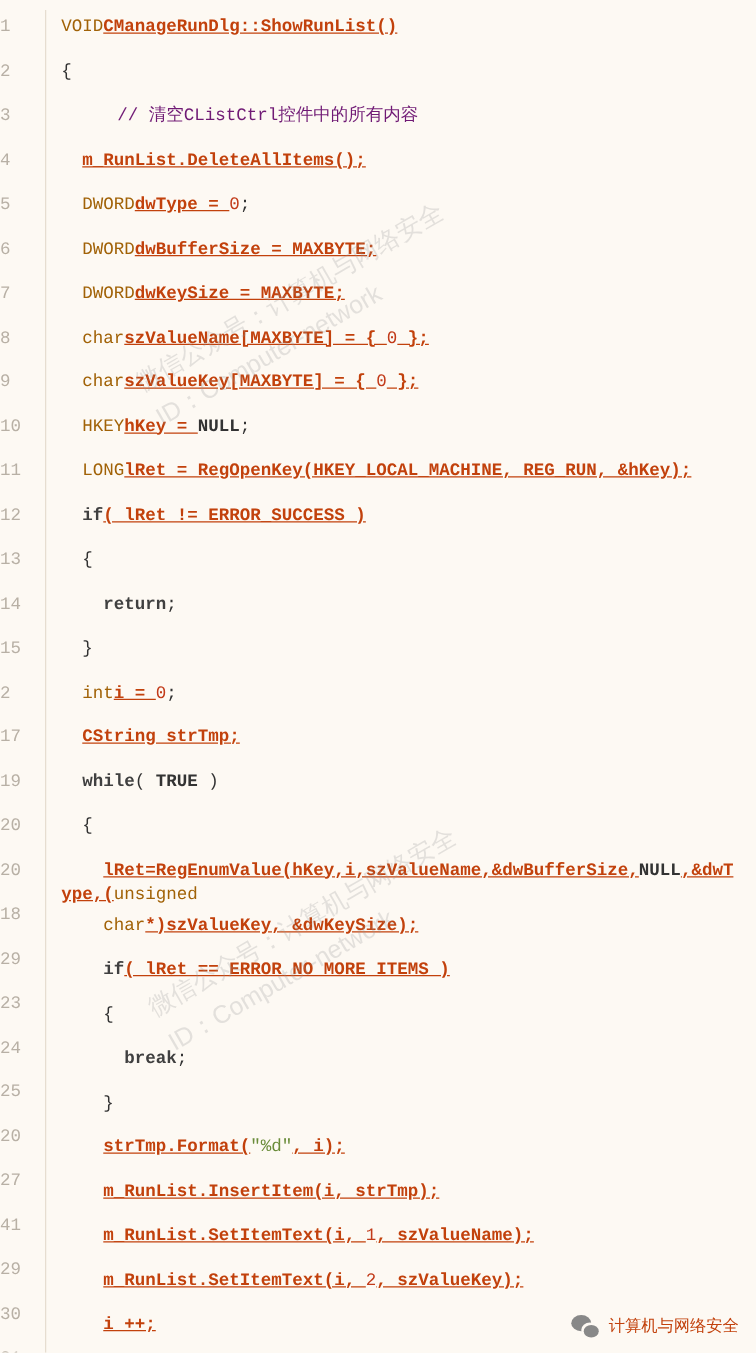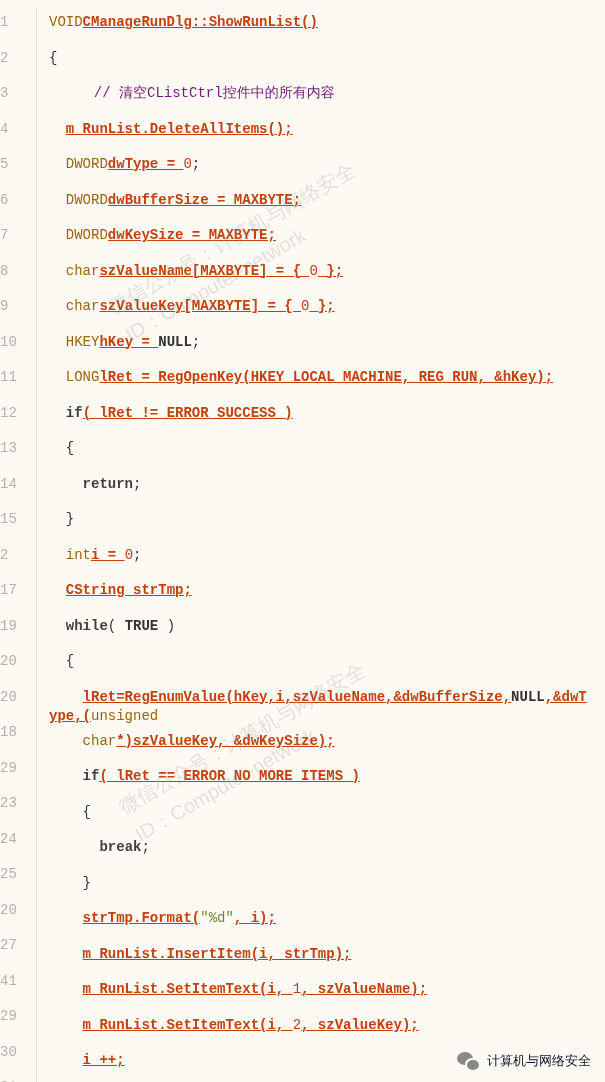--- a/index.html
+++ b/index.html
@@ -70,21 +70,21 @@
 
   .footer {
     position: absolute;
     bottom: 12px;
     right: 14px;
     display: flex;
     align-items: center;
     gap: 8px;
     font-family: "Microsoft YaHei", sans-serif;
     font-size: 13px;
-    color: #0f172a;
+    color: #c2410c;
   }
   .wechat-icon {
     width: 22px;
     height: 18px;
     position: relative;
   }
   .wechat-icon .b1 {
     position: absolute;
     width: 16px; height: 13px;
     background: #888;

